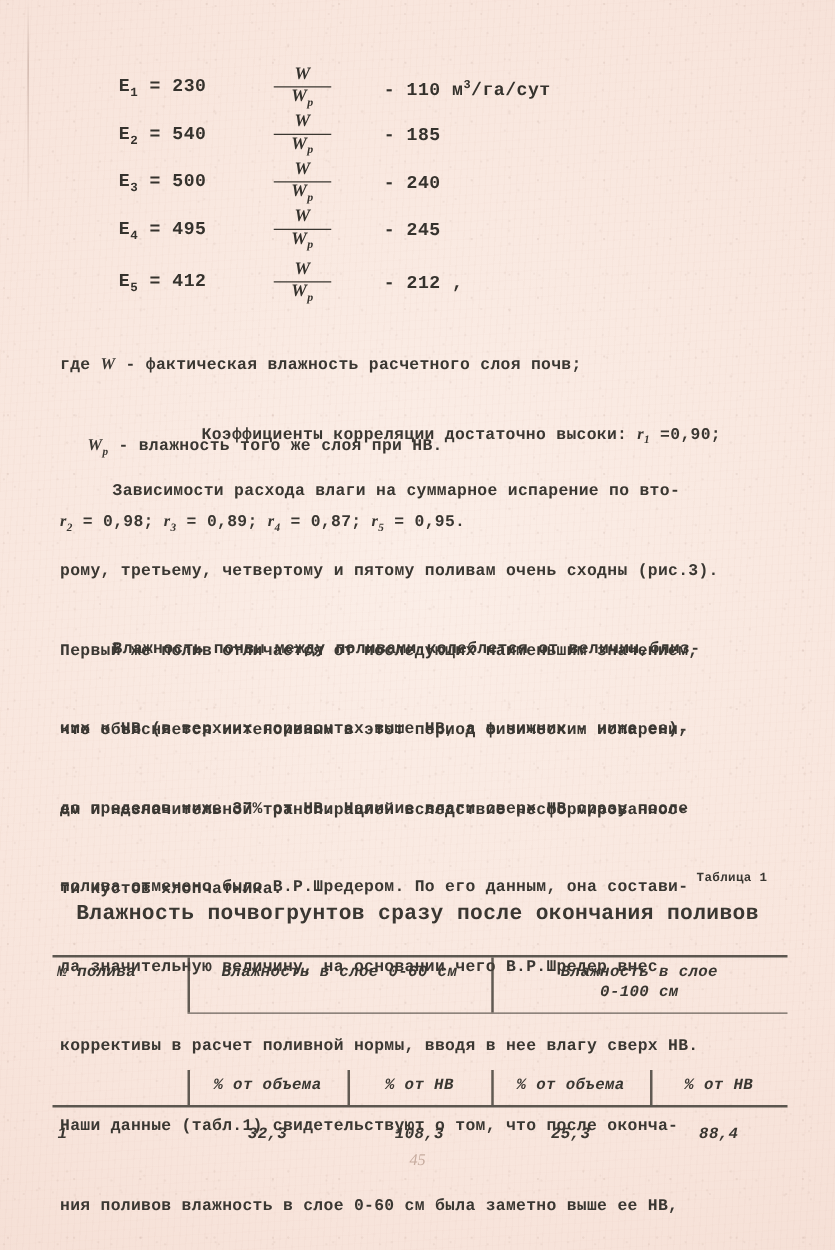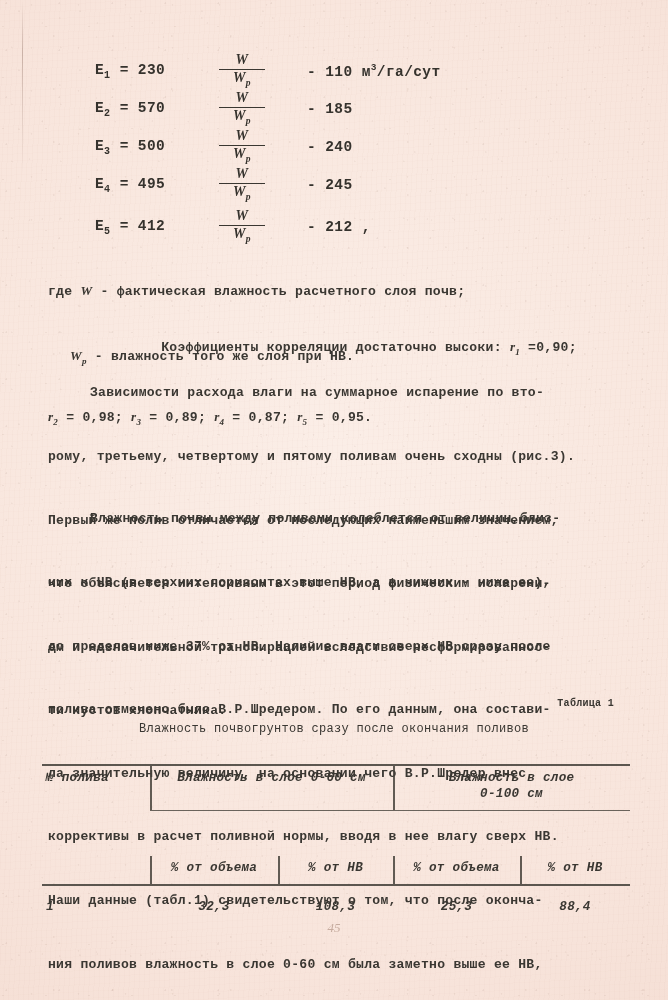--- a/index.html
+++ b/index.html
@@ -135,22 +135,22 @@
     font-size: 10px;
     font-weight: 700;
     letter-spacing: .3px;
     color: #3a3732;
   }
   #table-title {
     position: absolute;
     left: 0; top: 722px;
     width: 668px;
     text-align: center;
-    font-size: 12px;
-    font-weight: 400;
+    font-size: 17px;
+    font-weight: 700;
     letter-spacing: .3px;
     color: #3a3732;
   }
 
   
   #data-table {
     position: absolute;
     left: 42px;
     top: 764px;
     width: 588px;
@@ -223,21 +223,21 @@
         <span class="f-lhs"><span>E</span><sub>1</sub> <span>=</span> <span>230</span></span>
         <span class="f-frac">
           <span class="num">W</span>
           <span class="bar"></span>
           <span class="den"><span>W</span><sub>p</sub></span>
         </span>
         <span class="f-rhs"><span>- 110</span> <span>м</span><sup>3</sup><span>/га/сут</span></span>
       </div>
 
       <div class="formula-row">
-        <span class="f-lhs"><span>E</span><sub>2</sub> <span>=</span> <span>570</span></span>
+        <span class="f-lhs"><span>E</span><sub>2</sub> <span>=</span> <span>540</span></span>
         <span class="f-frac">
           <span class="num">W</span>
           <span class="bar"></span>
           <span class="den"><span>W</span><sub>p</sub></span>
         </span>
         <span class="f-rhs">- 185</span>
       </div>
 
       <div class="formula-row">
         <span class="f-lhs"><span>E</span><sub>3</sub> <span>=</span> <span>500</span></span>

